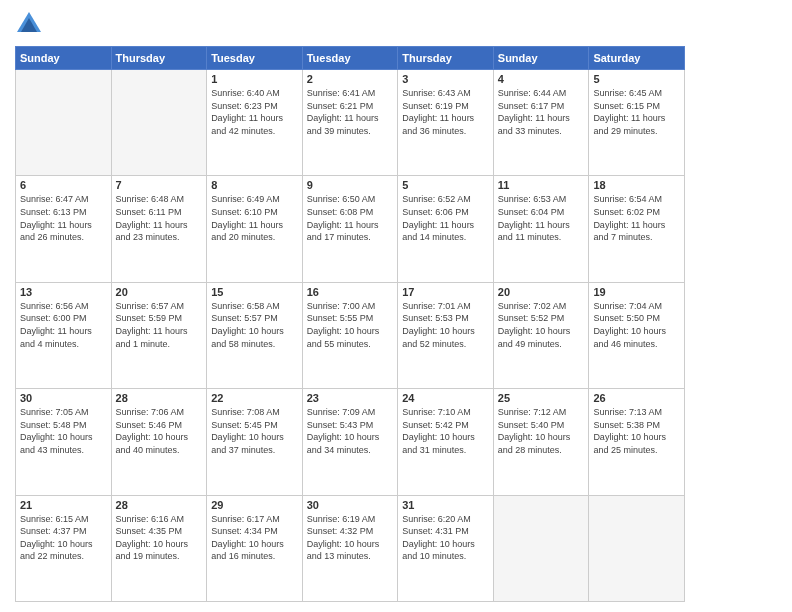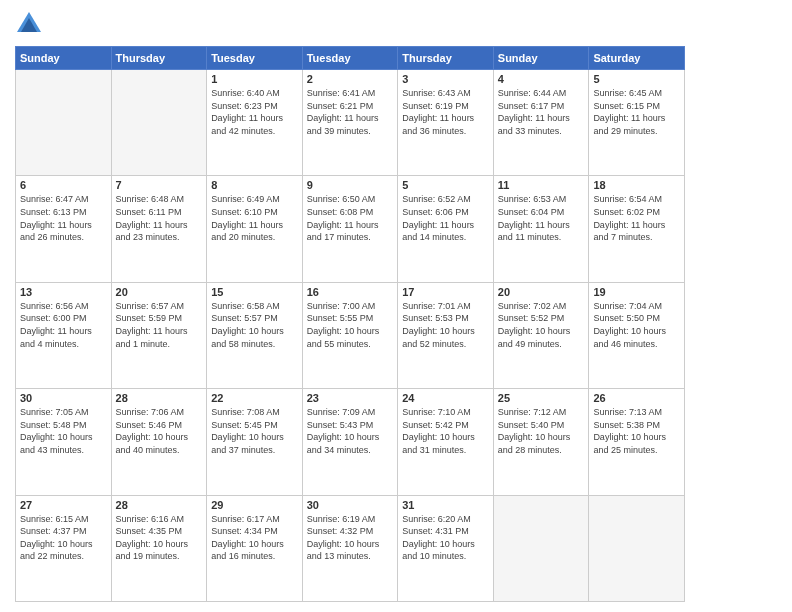--- a/index.html
+++ b/index.html
@@ -242,21 +242,21 @@
             <div class="day-number">25</div>
             <div class="day-info">Sunrise: 7:12 AM<br>Sunset: 5:40 PM<br>Daylight: 10 hours and 28 minutes.</div>
           </td>
           <td>
             <div class="day-number">26</div>
             <div class="day-info">Sunrise: 7:13 AM<br>Sunset: 5:38 PM<br>Daylight: 10 hours and 25 minutes.</div>
           </td>
         </tr>
         <tr>
           <td>
-            <div class="day-number">27</div>
+            <div class="day-number">21</div>
             <div class="day-info">Sunrise: 6:15 AM<br>Sunset: 4:37 PM<br>Daylight: 10 hours and 22 minutes.</div>
           </td>
           <td>
             <div class="day-number">28</div>
             <div class="day-info">Sunrise: 6:16 AM<br>Sunset: 4:35 PM<br>Daylight: 10 hours and 19 minutes.</div>
           </td>
           <td>
             <div class="day-number">29</div>
             <div class="day-info">Sunrise: 6:17 AM<br>Sunset: 4:34 PM<br>Daylight: 10 hours and 16 minutes.</div>
           </td>

